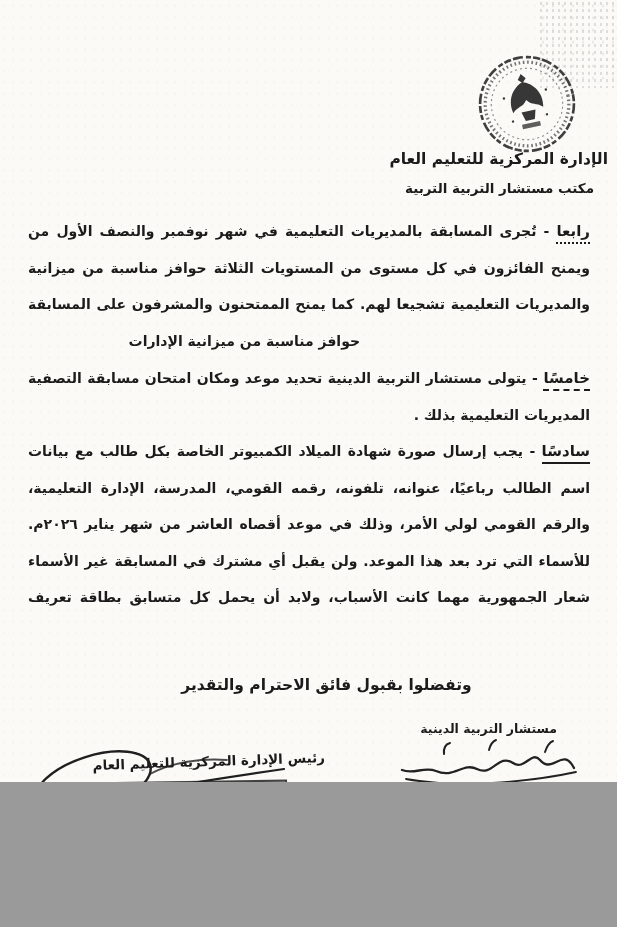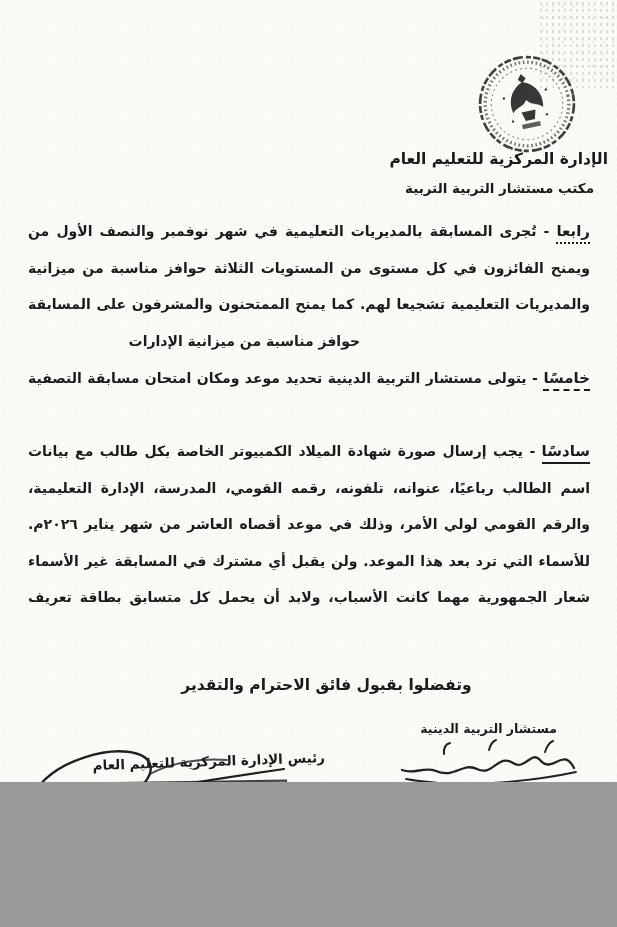--- a/index.html
+++ b/index.html
@@ -81,20 +81,21 @@
 
   <div class="para p1">
     <div class="line full"><span class="marker u-dot">رابعا</span> <span>- تُجرى المسابقة بالمديريات التعليمية في شهر نوفمبر والنصف الأول من ديسمبر ٢٠٢٥م .</span></div>
     <div class="line full">ويمنح الفائزون في كل مستوى من المستويات الثلاثة حوافز مناسبة من ميزانية الإدارات</div>
     <div class="line full">والمديريات التعليمية تشجيعا لهم. كما يمنح الممتحنون والمشرفون على المسابقة إشرافًا فعليًا</div>
     <div class="line end indent">حوافز مناسبة من ميزانية الإدارات والمديريات التعليمية .</div>
   </div>
 
   <div class="para p2">
     <div class="line full"><span class="marker u-dash">خامسًا</span> <span>- يتولى مستشار التربية الدينية تحديد موعد ومكان امتحان مسابقة التصفية وإخطار</span></div>
+    <div class="line end">المديريات التعليمية بذلك .</div>
   </div>
 
   <div class="para p3">
     <div class="line full"><span class="marker u-solid">سادسًا</span> <span>- يجب إرسال صورة شهادة الميلاد الكمبيوتر الخاصة بكل طالب مع بيانات الطالب، وهي:</span></div>
     <div class="line full">اسم الطالب رباعيًا، عنوانه، تلفونه، رقمه القومي، المدرسة، الإدارة التعليمية، المحافظة،</div>
     <div class="line full">والرقم القومي لولي الأمر، وذلك في موعد أقصاه العاشر من شهر يناير ٢٠٢٦م. ولن يلتفت</div>
     <div class="line full">للأسماء التي ترد بعد هذا الموعد. ولن يقبل أي مشترك في المسابقة غير الأسماء المعتمدة بخاتم</div>
     <div class="line full">شعار الجمهورية مهما كانت الأسباب، ولابد أن يحمل كل متسابق بطاقة تعريف معتمدة مسجلًا</div>
   </div>
 

